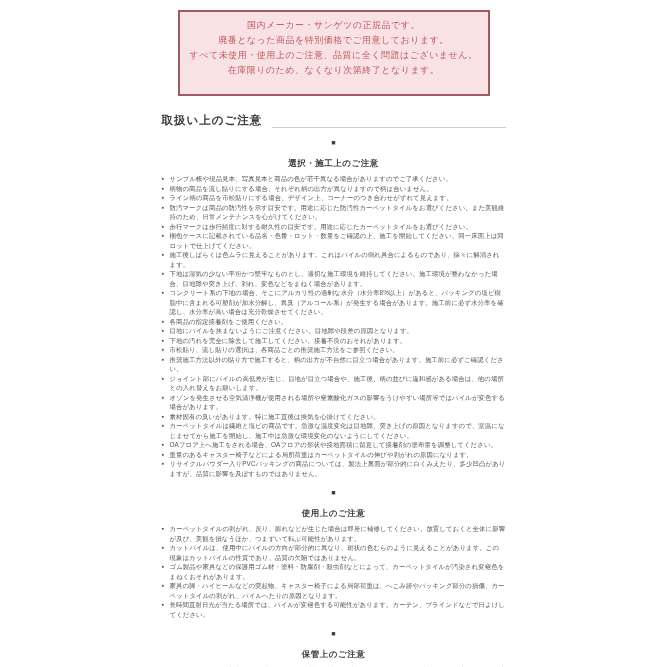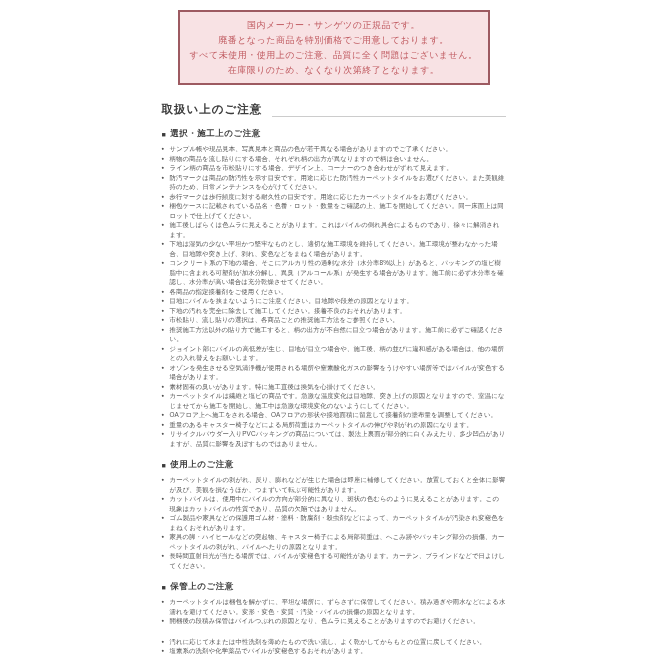--- a/index.html
+++ b/index.html
@@ -12,21 +12,21 @@
     font-family: "Liberation Sans", "DejaVu Sans", sans-serif;
   }
   .notice-box {
     box-sizing: border-box;
     width: 312px;
     margin: 10px auto 0;
     border: 2px solid var(--notice-border, #9d5a61);
     background: var(--notice-bg, #f8e2e4);
     color: var(--notice-text, #c05a60);
     text-align: center;
-    padding: 6px 4px 5px;
+    padding: 6px 4px 16px;
   }
   .notice-box p {
     margin: 0;
     font-size: 9px;
     line-height: 15px;
     letter-spacing: 0.5px;
   }
   .content {
     width: 344px;
     margin: 0 auto;
@@ -43,26 +43,27 @@
   .page-title .rule {
     flex: 1;
     height: 0;
     border-top: 1px solid var(--rule-color, #cccccc);
     margin-left: 10px;
   }
   .section { margin-top: 11px; }
   .section-title {
     display: flex;
     align-items: center;
-    gap: 4px;
+    gap: 12px;
     margin: 0 0 4px;
     font-size: 8.5px;
     font-weight: bold;
     color: var(--heading-text, #3c3c3c);
     letter-spacing: 0.5px;
+    flex-direction: column;
   }
   .section-title .marker {
     font-size: 7px;
     line-height: 1;
   }
   .item {
     display: flex;
     font-size: 6.4px;
     line-height: 9.5px;
     color: var(--body-text, #555555);

